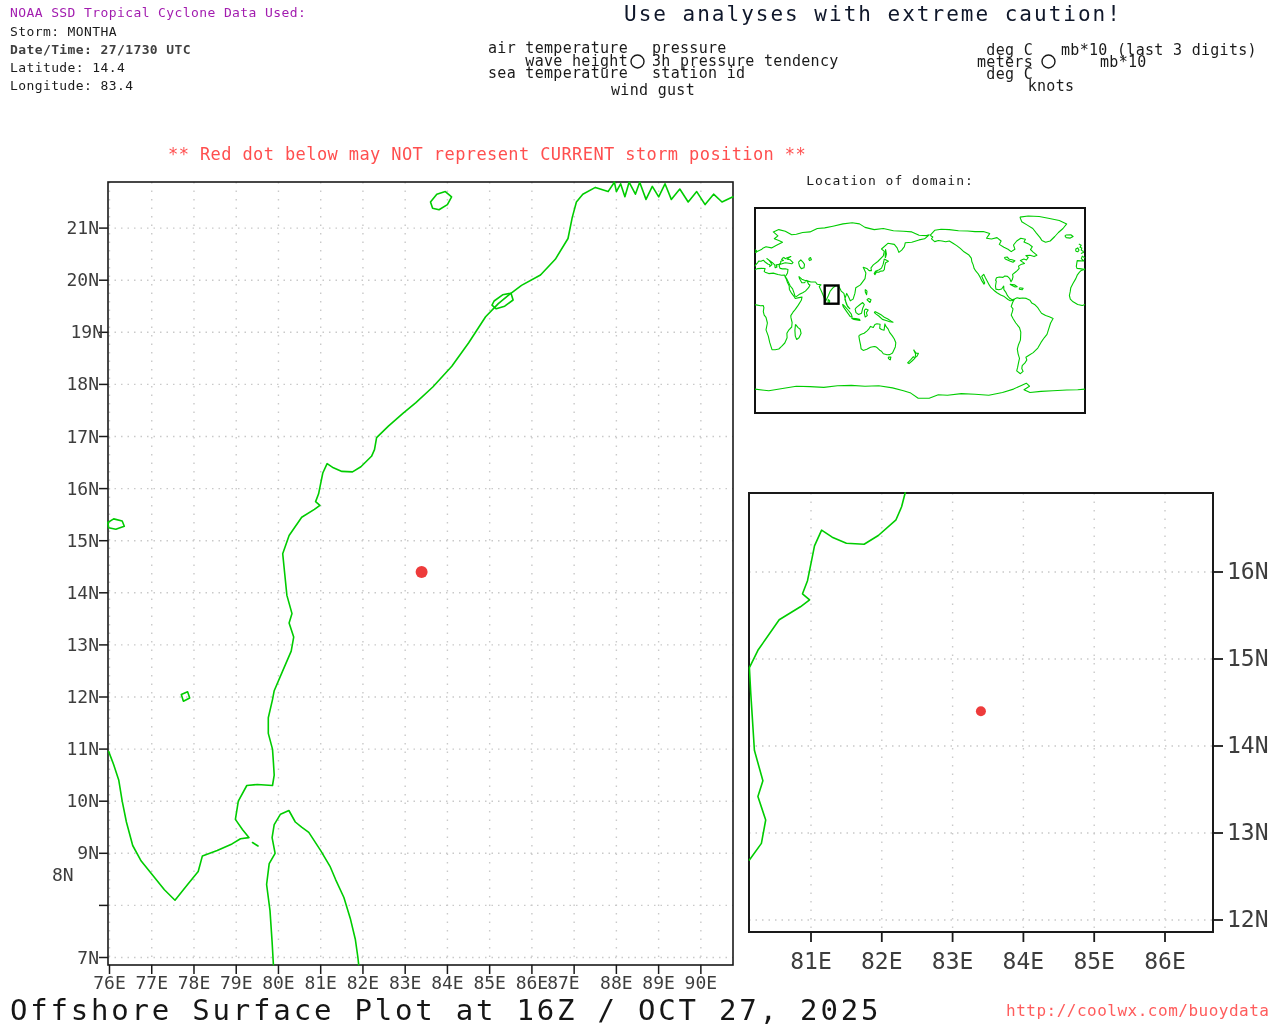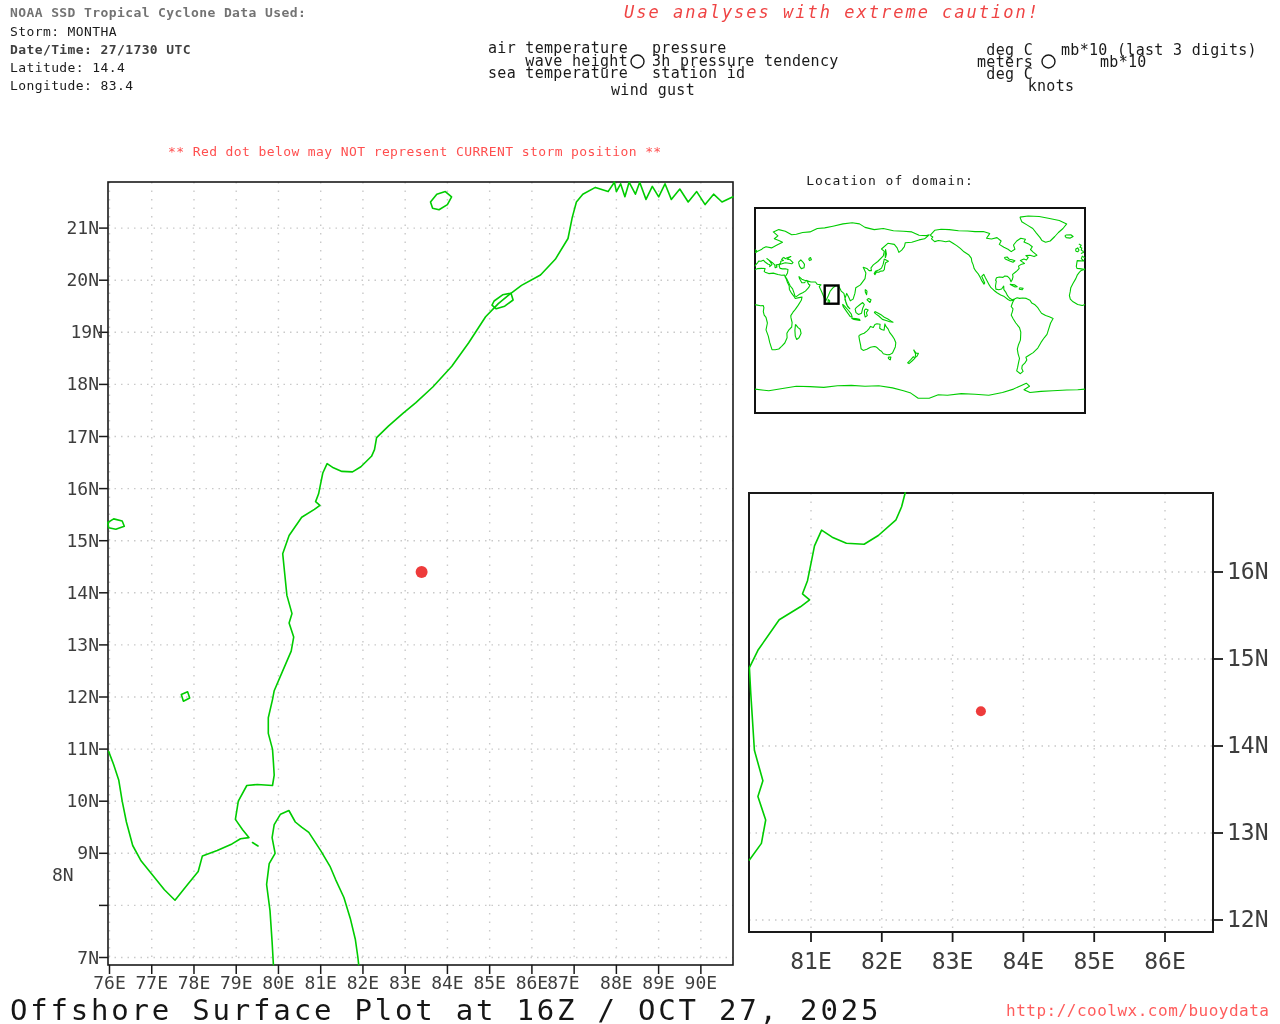--- a/index.html
+++ b/index.html
@@ -1,24 +1,24 @@
 <!DOCTYPE html>
 <html><head>
 <meta charset="utf-8">
 <style>
   html,body{margin:0;padding:0;background:#fff;}
   #page{position:relative;width:1280px;height:1024px;background:#ffffff;overflow:hidden;
         font-family:"DejaVu Sans Mono","Liberation Mono",monospace;}
   .abs{position:absolute;white-space:pre;}
   .hdr{font-size:13px;letter-spacing:.4px;color:#1a1a1a;line-height:18.4px;}
-  .hdr-red{color:#737373;font-weight:bold;}
+  .hdr-red{color:#a21caf;}
   .hdr-bold-red{color:#404040;font-weight:bold;}
-  .caution{font-size:17px;letter-spacing:2px;color:#ef4444;font-style:italic;}
+  .caution{font-size:21px;letter-spacing:2px;color:#0f172a;}
   .legend{font-size:15px;letter-spacing:.3px;color:#1a1a1a;line-height:12.3px;}
-  .warn{font-size:13px;letter-spacing:.4px;color:#ff4f4f;}
+  .warn{font-size:17px;letter-spacing:.4px;color:#ff4f4f;}
   .minimap-title{font-size:13px;letter-spacing:1px;color:#1a1a1a;}
   .axis1{font-size:18px;color:#3d3d3d;}
   .axis2{font-size:23px;color:#3d3d3d;}
   .footer-title{font-size:29px;letter-spacing:2.8px;color:#161616;}
   .footer-url{font-size:16px;letter-spacing:.5px;color:#ff5c5c;}
   svg{position:absolute;left:0;top:0;}
   .ta-r{text-align:right;}
   .ta-c{text-align:center;}
 </style>
 </head>

